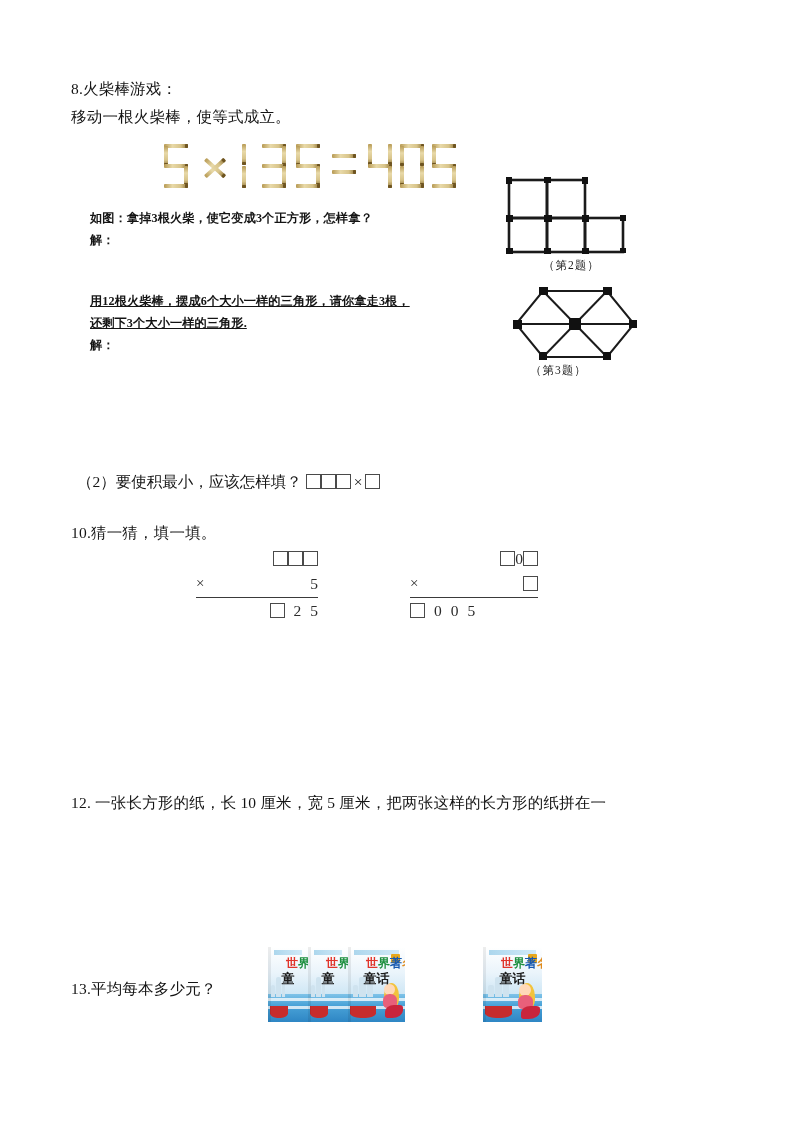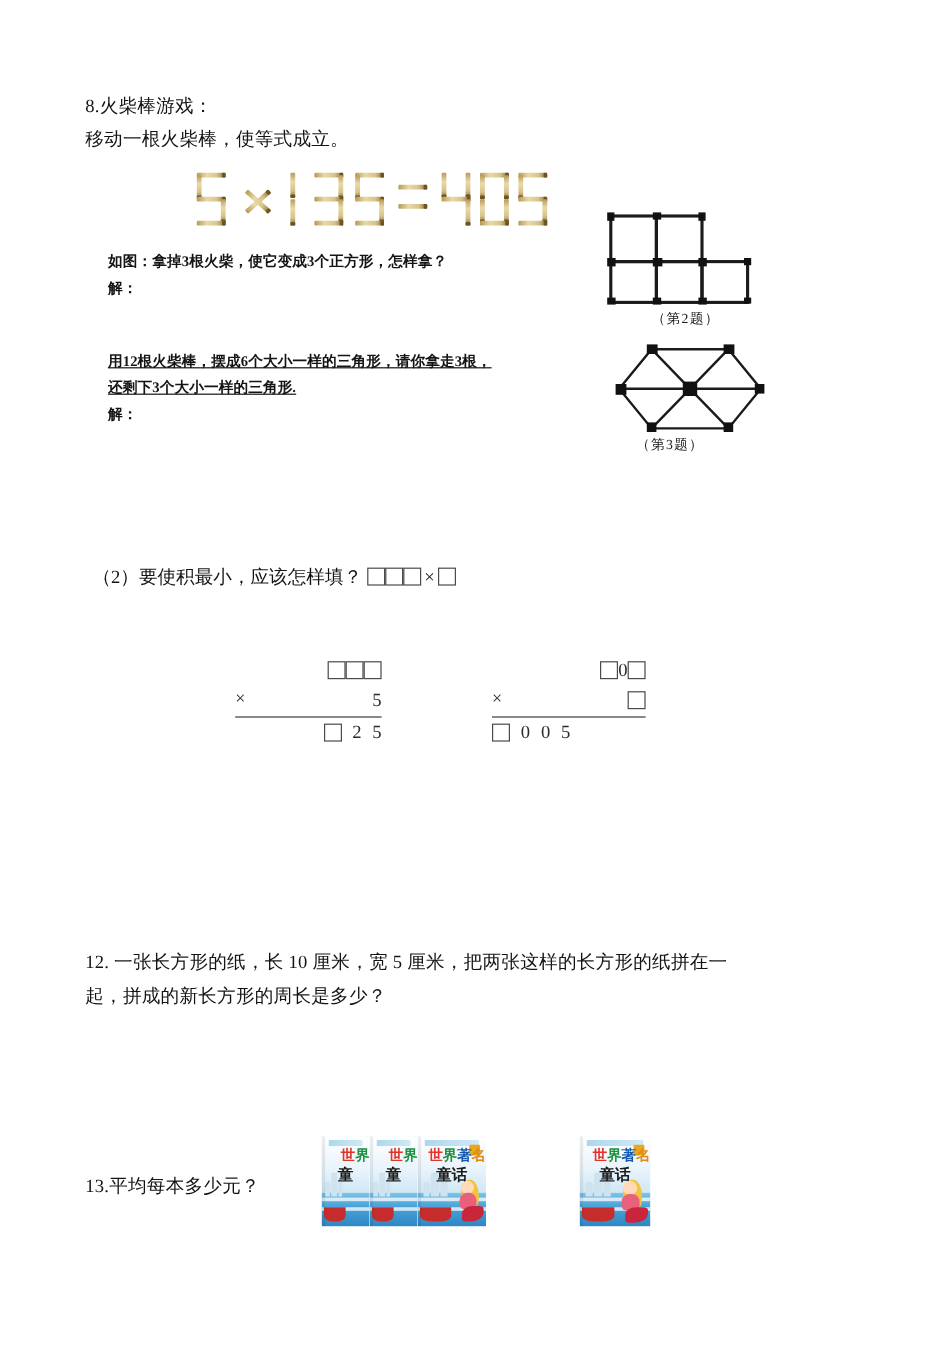--- a/index.html
+++ b/index.html
@@ -135,27 +135,28 @@
     position: absolute;
     top: 3px; left: 6px; right: 6px;
     height: 5px;
     background: linear-gradient(to right, #9fd0ea, #c9e6f6);
     opacity: .85;
   }
   .bk-t1 {
     position: absolute;
     top: 10px;
     left: 0; right: 0;
-    text-align: right;
+    text-align: left;
     font-size: 12px;
     font-weight: bold;
     letter-spacing: 0px;
     font-family: "Liberation Sans", sans-serif;
     line-height: 13px;
     white-space: nowrap;
+    padding-left: 18px;
   }
   .bk-t2 {
     position: absolute;
     top: 25px;
     left: 0; right: 0;
     text-align: center;
     font-size: 13px;
     font-weight: bold;
     color: #1b1b1b;
     font-family: "Liberation Sans", sans-serif;
@@ -362,20 +363,21 @@
 
 
 
   <div class="blk sub-line" style="left:77px; top:468px;">
     <span>（2）要使积最小，应该怎样填？</span>
     <span>
       <span class="bx-lg"></span><span class="bx-lg"></span><span class="bx-lg"></span><span style="padding:0 3px;">×</span><span class="bx-lg"></span>
     </span>
   </div>
 
+  <div class="blk q-line" style="left:71px; top:520px;">10.猜一猜，填一填。</div>
 
   <div class="vmul" style="left:196px; top:546px; width:122px;">
     <div class="row">
       <span class="bx-lg"></span>
         <span class="bx-lg"></span>
         <span class="bx-lg"></span>
     </div>
     <div class="row" style="position:relative;">
       <span class="opsign">×</span>
       <span>5</span>
@@ -407,21 +409,20 @@
         <span>0</span>
         <span class="cellgap"></span>
         <span>0</span>
         <span class="cellgap"></span>
         <span>5</span>
     </div>
   </div>
 
 
   <div class="blk q-line" style="left:71px; top:790px;">12. 一张长方形的纸，长 10 厘米，宽 5 厘米，把两张这样的长方形的纸拼在一</div>
-  <div class="blk q-line" style="left:71px; top:818px;">起，拼成的新长方形的周长是多少？</div>
 
   <div class="blk q-line" style="left:71px; top:976px;">13.平均每本多少元？</div>
 
   <div class="book" style="left:268px; top:947px; width:40px; height:75px; z-index:3;">
     <div class="bk-sky"></div>
     <div class="bk-sea"></div>
     <div class="bk-wave" style="bottom:28%"></div>
     <div class="bk-wave" style="bottom:18%"></div>
     <div class="bk-topbar"></div>
     <div class="bk-castle">

